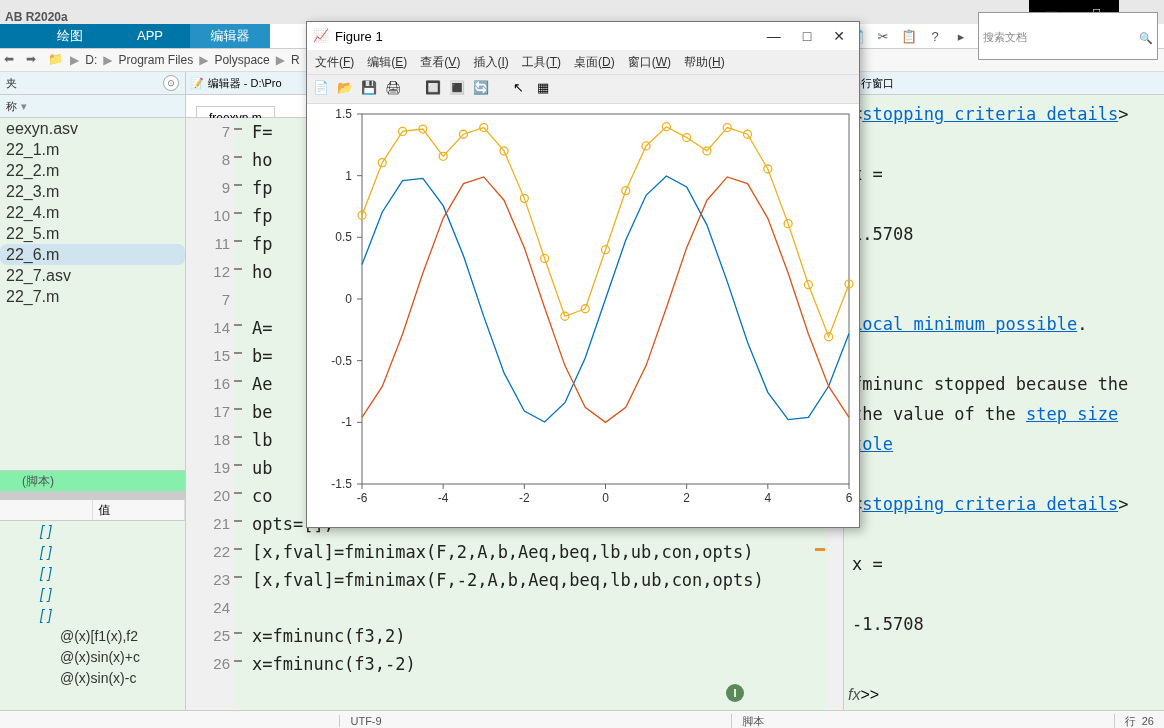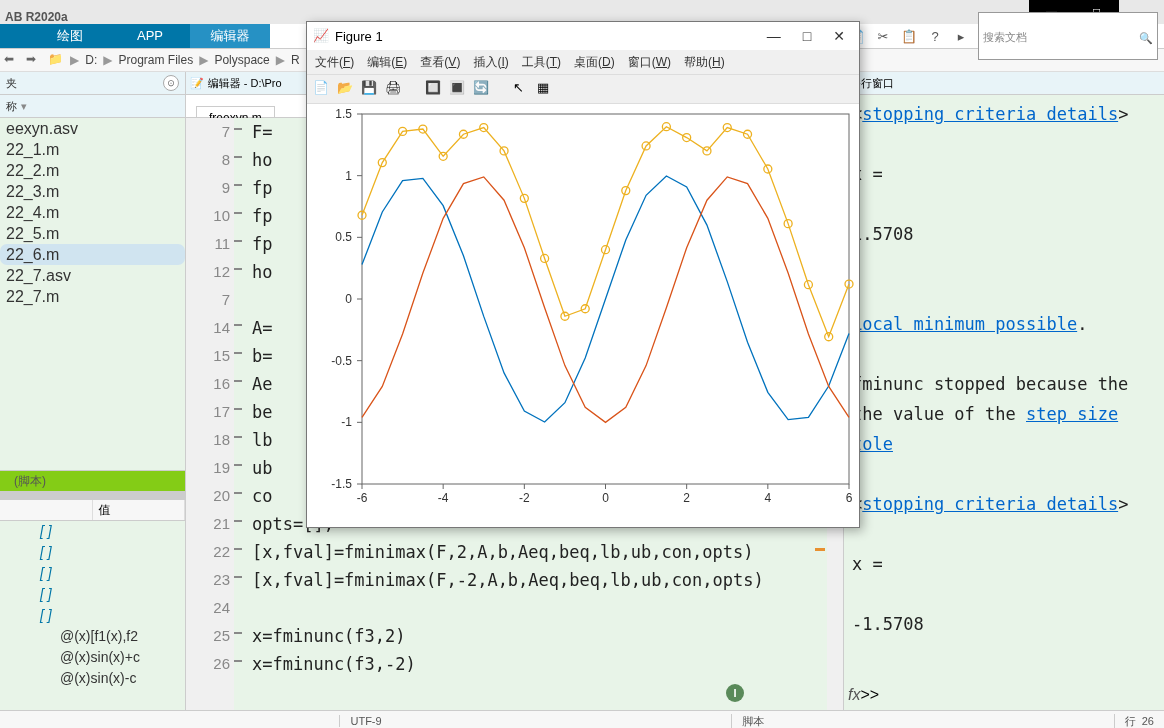--- a/index.html
+++ b/index.html
@@ -19,21 +19,21 @@
 .addressbar{height:22px;background:#f7f7f7;border-bottom:1px solid #ddd;display:flex;align-items:center;padding-left:4px;gap:6px;font-size:12px;color:#444;}
 .addressbar .sep{color:#999;}
 .addressbar .ico{width:16px;height:16px;color:#666;}
 .main{display:flex;height:calc(728px - 24px - 24px - 22px - 20px);}
 .leftpane{width:185px;background:#fff;border-right:1px solid #ccc;display:flex;flex-direction:column;}
 .panelhdr{height:22px;background:#e8f4f8;border-bottom:1px solid #ccc;display:flex;align-items:center;padding:0 6px;font-size:11px;color:#333;position:relative;}
 .panelhdr .arrow{margin-left:auto;width:14px;height:14px;border:1px solid #aaa;border-radius:50%;display:flex;align-items:center;justify-content:center;font-size:9px;color:#666;background:#fff;}
 .filelist{flex:1;background:#e8f4e8;overflow:hidden;}
 .filelist .row{height:21px;line-height:21px;padding-left:6px;font-size:16px;color:#333;}
 .filelist .row.sel{background:#d0e4f0;border-radius:7px;}
-.ws-divider{height:20px;background:#84cc16;border-top:1px solid #ccc;border-bottom:1px solid #ccc;padding-left:14px;line-height:20px;color:#555;font-size:12px;}
+.ws-divider{height:20px;background:#86efac;border-top:1px solid #ccc;border-bottom:1px solid #ccc;padding-left:22px;line-height:20px;color:#555;font-size:12px;}
 .wspanel{height:210px;background:#fff;display:flex;flex-direction:column;}
 .wspanel .colhdrs{height:20px;display:flex;border-bottom:1px solid #ccc;background:#f7f7f7;font-size:12px;}
 .wspanel .colhdrs div{flex:1;padding-left:6px;line-height:20px;border-right:1px solid #ddd;}
 .wspanel .wsbody{flex:1;background:#e8f4e8;padding-left:40px;font-size:14px;font-style:italic;color:#0076a8;line-height:21px;}
 .wspanel .wsbody .norm{font-style:normal;color:#333;margin-left:20px;}
 .editor{flex:1;display:flex;flex-direction:column;background:#fff;border-right:1px solid #ccc;}
 .ed-hdr{height:22px;background:#e8f4f8;border-bottom:1px solid #ccc;display:flex;align-items:center;padding-left:4px;gap:4px;font-size:11px;}
 .ed-tabs{height:22px;border-bottom:1px solid #ccc;display:flex;padding-left:10px;}
 .ed-tabs .etab{padding:0 12px;line-height:22px;background:#fff;border:1px solid #ccc;border-bottom:none;font-size:12px;margin-top:11px;}
 .codearea{flex:1;display:flex;background:#e8f4e8;overflow:hidden;position:relative;}

